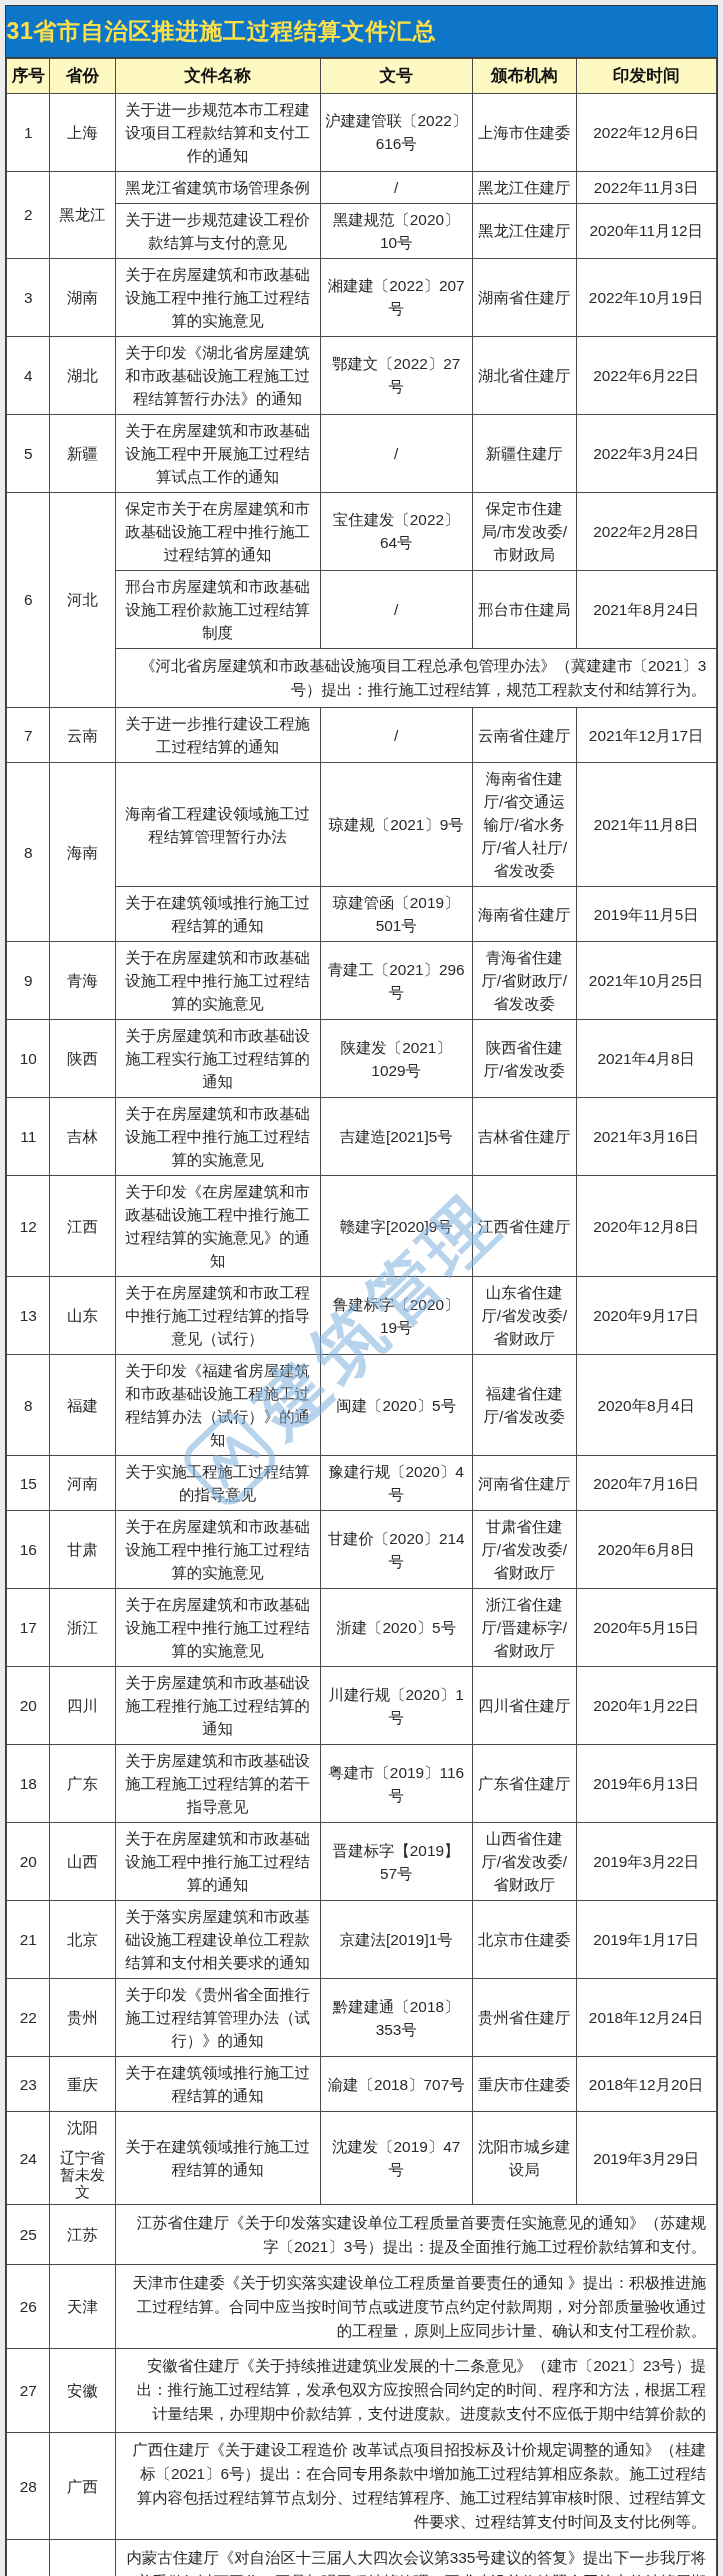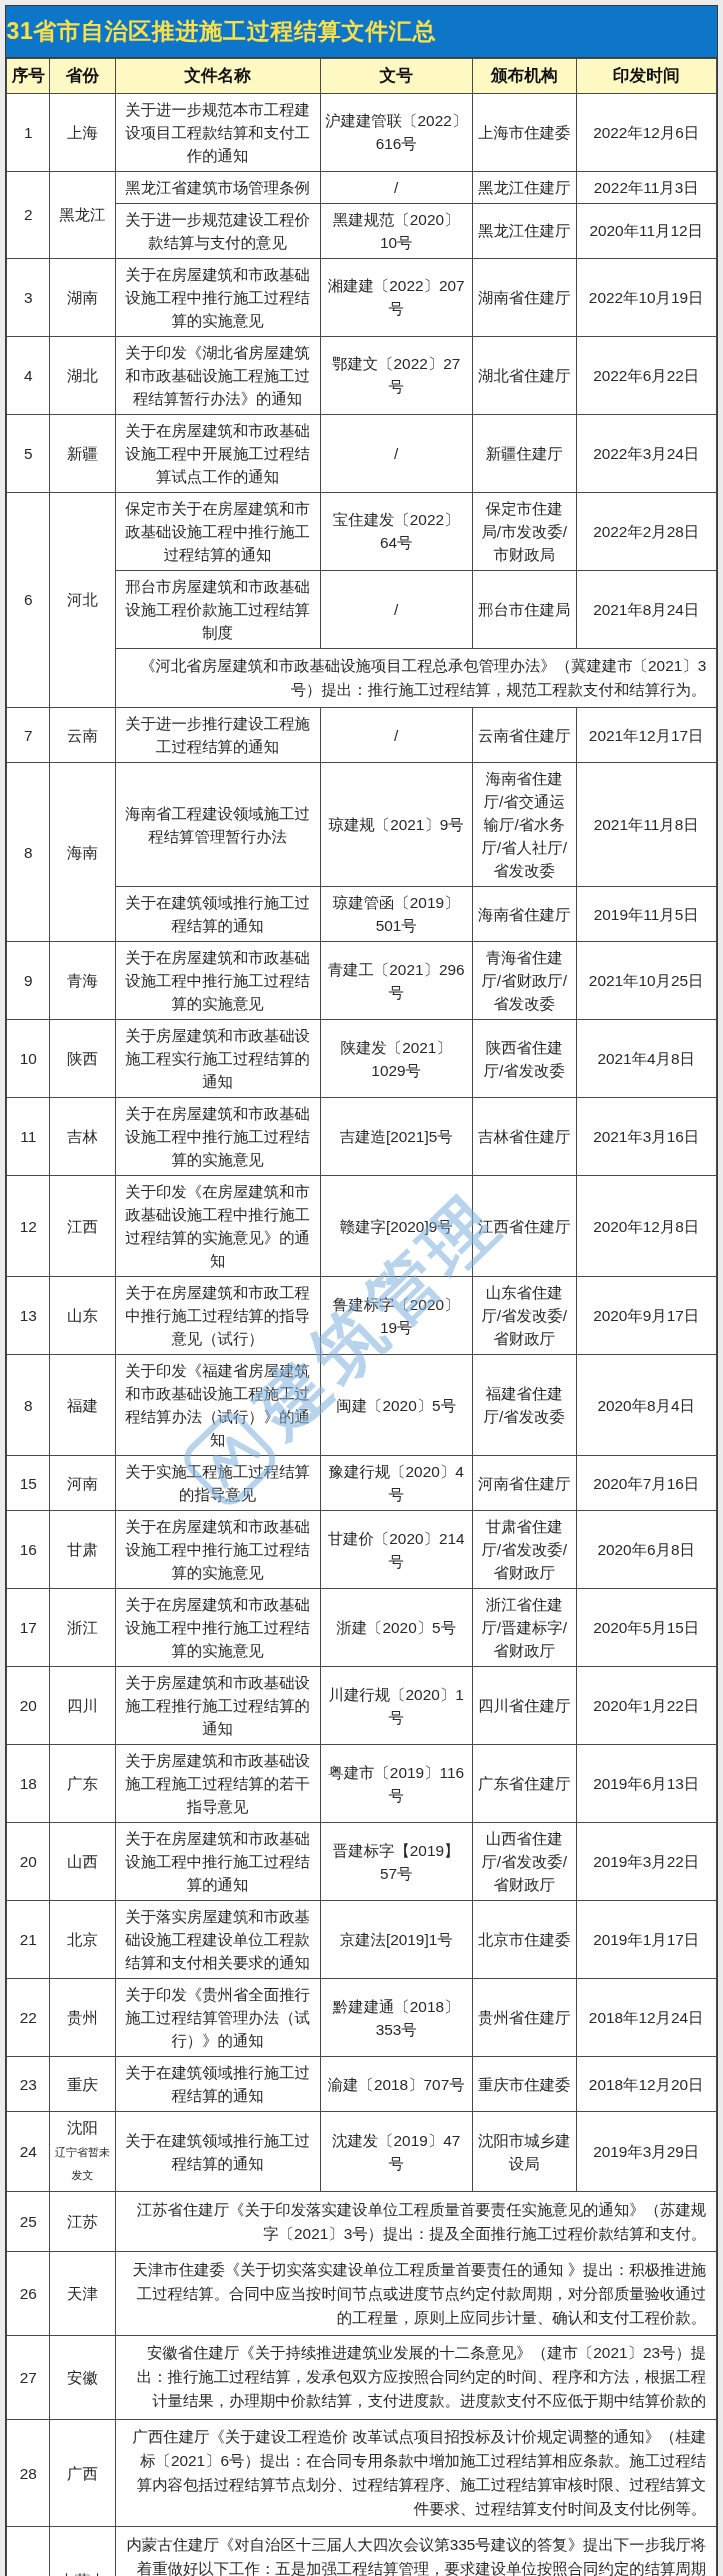--- a/index.html
+++ b/index.html
@@ -15,21 +15,21 @@
   th,td{border:0.7px solid #4a4a4a;vertical-align:middle;}
   th{font-size:16.7px;font-weight:bold;color:#111;padding:5.4px 2.7px;background:#fef9c3;}
   td{font-size:15.4px;line-height:23px;text-align:center;padding:4px 4px;}
   .c-no{width:42px;}
   .c-prov{width:64px;}
   .c-name{width:201px;}
   .c-num{width:149px;}
   .c-ag{width:102px;}
   .c-date{width:137px;margin-top:48px;}
   td.c-note{text-align:right;padding:5.4px 9.4px;line-height:24px;margin-left:32px;}
-  .prov-sub{font-size:11px;line-height:23px;margin-top:2px;}
+  .prov-sub{font-size:15px;line-height:17px;margin-top:10px;}
   .watermark{
     position:absolute;left:201px;top:1440px;
     transform:rotate(-44deg);transform-origin:left center;
     display:flex;align-items:center;gap:13.4px;
     color:rgba(126,176,221,0.55);pointer-events:none;z-index:5;
   }
   .watermark .wm-text{font-size:70px;font-weight:bold;letter-spacing:6.7px;white-space:nowrap;}
   .watermark svg{display:block;}
 </style>
 </head>

